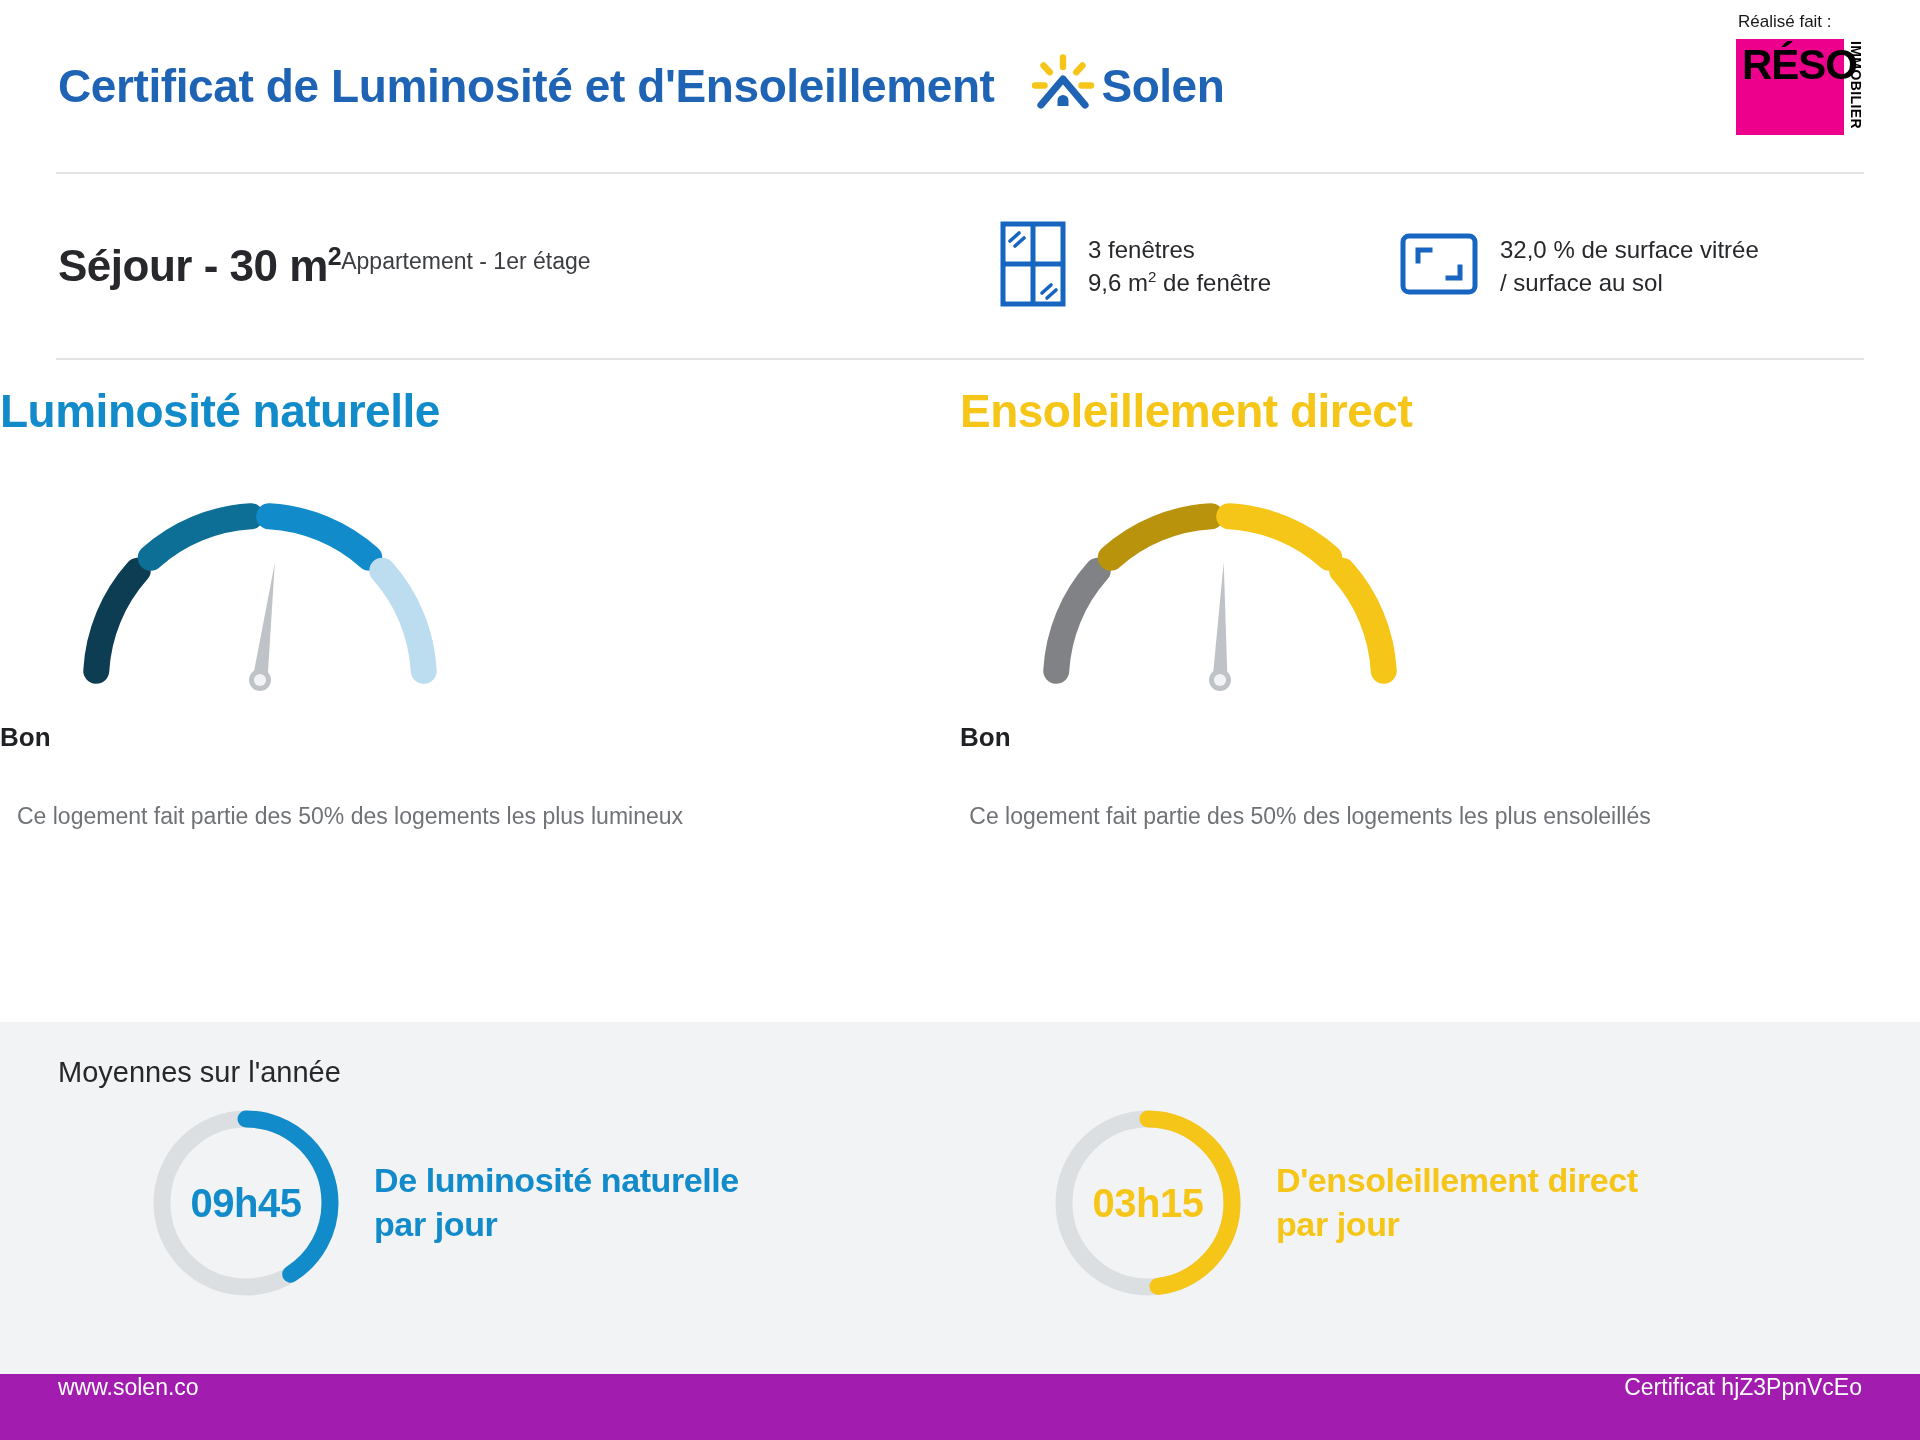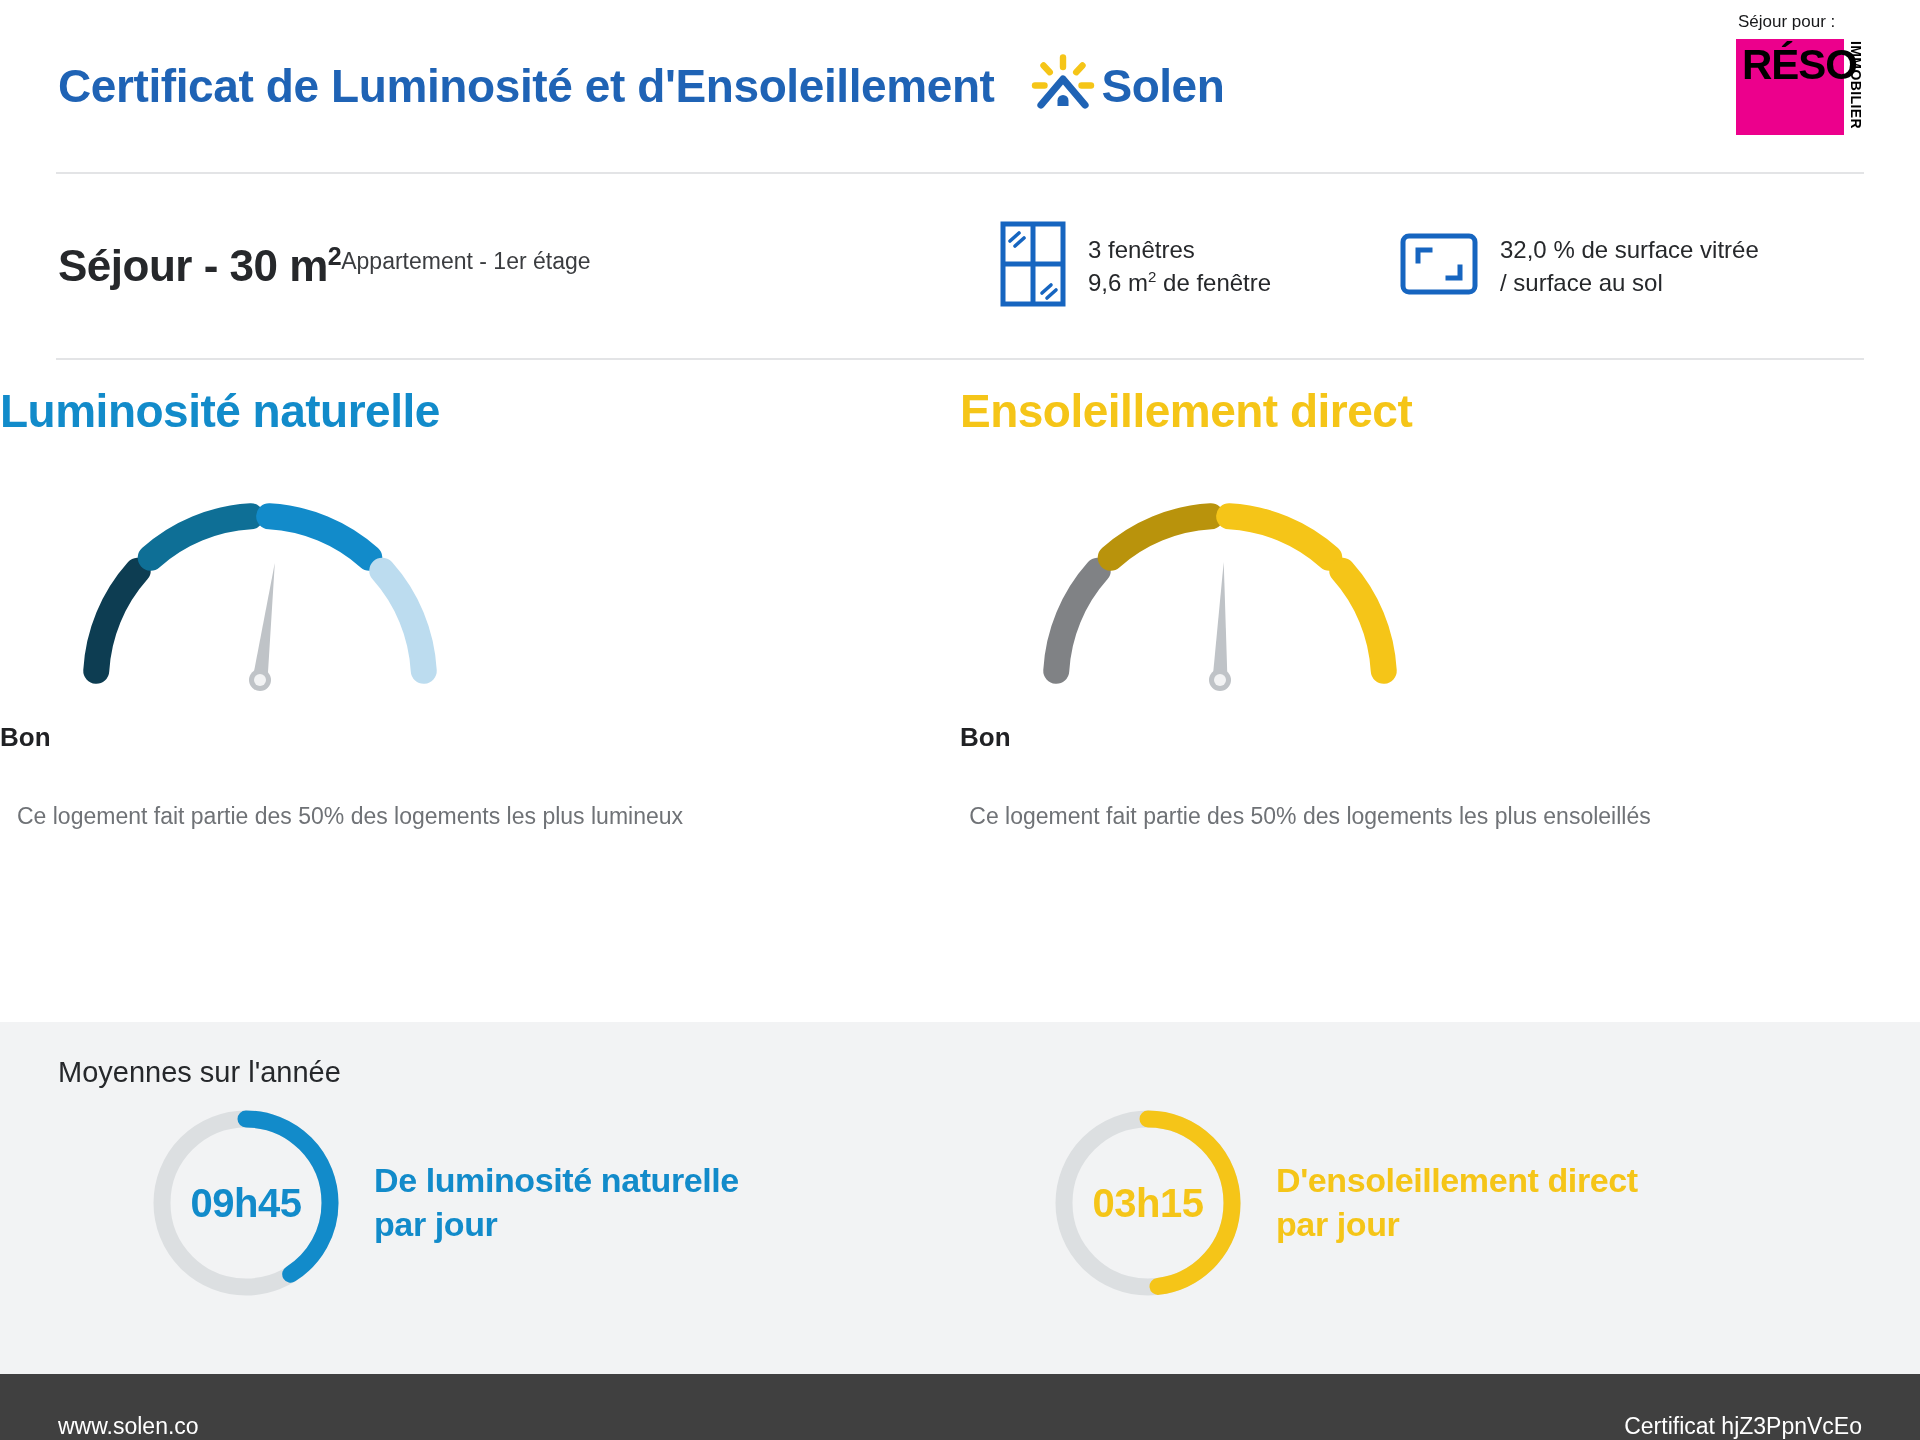--- a/index.html
+++ b/index.html
@@ -107,22 +107,22 @@
   }
   .donut-value.lum { color:#128bca; }
   .donut-value.ens { color:#f5c518; }
   .donut-label { font-size: 34px; font-weight:700; line-height: 1.28; margin-left: 28px; letter-spacing:-0.4px; }
   .donut-label.lum { color:#128bca; }
   .donut-label.ens { color:#f5c518; }
 
   
   .footer {
     flex: 0 0 66px;
-    background: #404040;
-    display:flex; align-items:flex-end; justify-content:space-between;
+    background: #a21caf;
+    display:flex; align-items:flex-start; justify-content:space-between;
     padding: 0 58px;
     color: #ffffff; font-size: 23px;
   }
 </style>
 </head>
 <body>
 
 <div class="page">
 
   <div class="header">
@@ -141,21 +141,21 @@
             </g>
             <path d="M10 51 L32 25 L54 51" fill="none" stroke="#1f63b5" stroke-width="7.2" stroke-linecap="round" stroke-linejoin="round"></path>
             <path d="M26.5 52 v-5.5 a5.5 5.5 0 0 1 11 0 V52 z" fill="#1f63b5"></path>
           </svg>
         </span>
         <span class="solen-word">Solen</span>
       </div>
     </div>
 
     <div class="realise-block">
-      <div class="realise-label">Séjour pour :</div>
+      <div class="realise-label">Réalisé fait :</div>
       <div class="reso-logo">
         <div class="reso-square"></div>
         <div class="reso-text">RÉSO</div>
         <div class="reso-vert">IMMOBILIER</div>
       </div>
     </div>
   </div>
 
   <div class="rule"></div>
 

